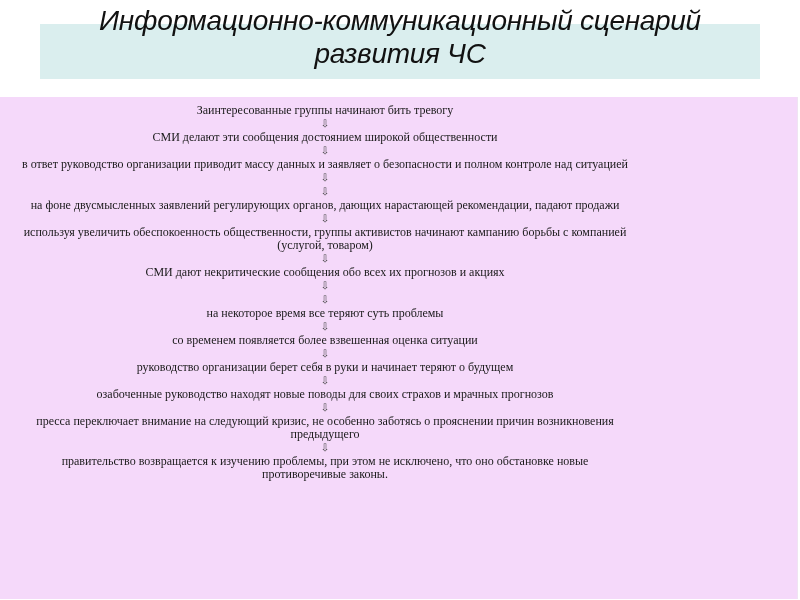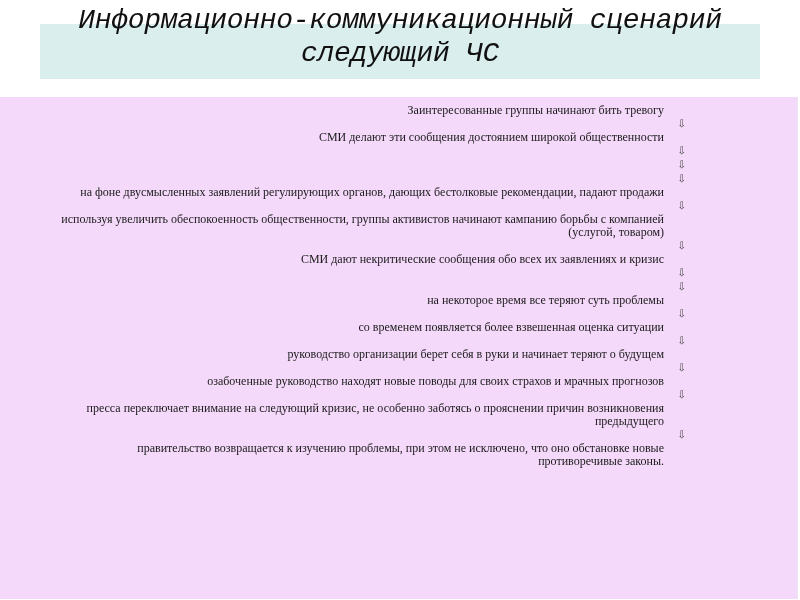--- a/index.html
+++ b/index.html
@@ -23,21 +23,21 @@
       width: 720px;
       height: 55px;
       background: #daeeee;
     }
     .title {
       position: absolute;
       left: 0;
       top: 4px;
       width: 800px;
       text-align: center;
-      font-family: Liberation Mono, monospace;
+      font-family: Liberation Sans, sans-serif;
       font-style: italic;
       font-size: 28px;
       line-height: 33px;
       color: #111111;
       margin: 0;
       font-weight: normal;
       letter-spacing: -0.3px;
     }
     .panel {
       position: absolute;
@@ -46,25 +46,24 @@
       width: 797px;
       height: 502px;
       background: #f5d9fa;
       border-right: 1px solid #efe4f2;
     }
     .flow {
       position: absolute;
       left: 0;
       top: 7px;
       width: 650px;
-      text-align: right;
+      text-align: center;
       font-family: "Liberation Serif", "DejaVu Serif", serif;
       font-size: 12px;
       color: #1a1a1a;
-      padding-left: 36px;
     }
     .step {
       display: block;
       margin: 0 auto;
       padding: 0 22px;
       line-height: 13px;
     }
     .arrow {
       display: block;
       font-family: "DejaVu Sans", sans-serif;
@@ -74,36 +73,37 @@
       height: 14px;
     }
   </style>
 </head>
 <body>
 
 <div class="slide">
   <div class="title-band"></div>
   <h1 class="title">
     <span>Информационно-коммуникационный сценарий</span><br>
-    <span>следующий ЧС</span>
+    <span>развития ЧС</span>
   </h1>
 
   <div class="panel">
     <div class="flow">
       <span class="step" style="width:auto">Заинтересованные группы начинают бить тревогу</span>
       <span class="arrow">⇩</span>
       <span class="step">СМИ делают эти сообщения достоянием широкой общественности</span>
       <span class="arrow">⇩</span>
+      <span class="step">в ответ руководство организации приводит массу данных и заявляет о безопасности и полном контроле над  ситуацией</span>
       <span class="arrow">⇩</span>
       <span class="arrow">⇩</span>
-      <span class="step">на фоне двусмысленных заявлений регулирующих органов,  дающих бестолковые рекомендации, падают продажи</span>
+      <span class="step">на фоне двусмысленных заявлений регулирующих органов,  дающих нарастающей рекомендации, падают продажи</span>
       <span class="arrow">⇩</span>
       <span class="step" style="max-width:760px">используя увеличить обеспокоенность общественности, группы активистов начинают кампанию борьбы с компанией (услугой, товаром)</span>
       <span class="arrow">⇩</span>
-      <span class="step">СМИ дают некритические сообщения обо всех их заявлениях и кризис</span>
+      <span class="step">СМИ дают некритические сообщения обо всех их прогнозов и акциях</span>
       <span class="arrow">⇩</span>
       <span class="arrow">⇩</span>
       <span class="step">на некоторое время все теряют суть проблемы</span>
       <span class="arrow">⇩</span>
       <span class="step">со временем появляется более взвешенная оценка ситуации</span>
       <span class="arrow">⇩</span>
       <span class="step">руководство организации берет себя в руки и начинает теряют о будущем</span>
       <span class="arrow">⇩</span>
       <span class="step">озабоченные руководство находят новые поводы для своих страхов и мрачных прогнозов</span>
       <span class="arrow">⇩</span>

